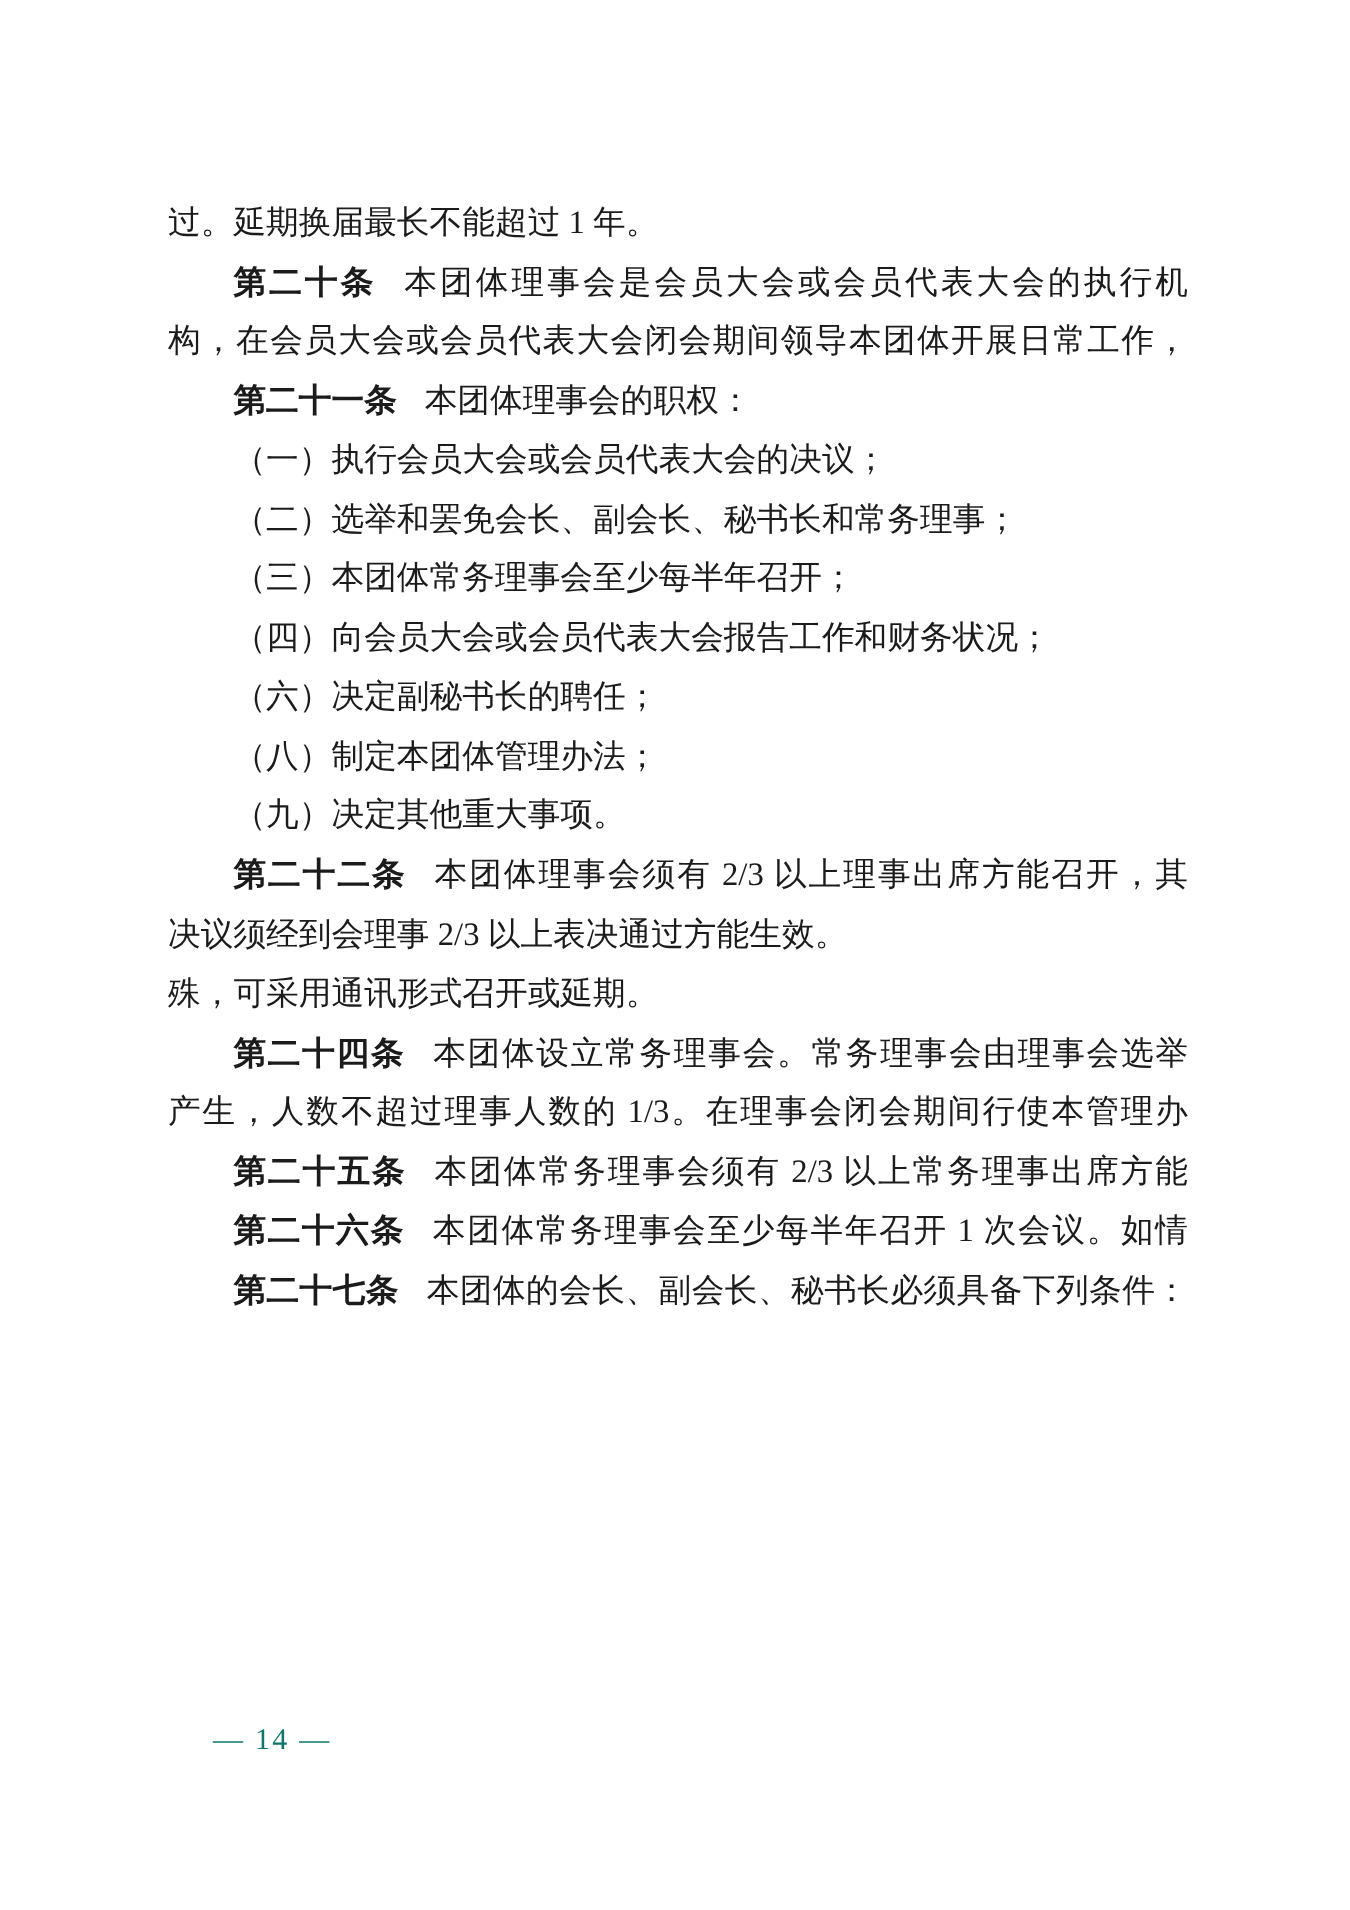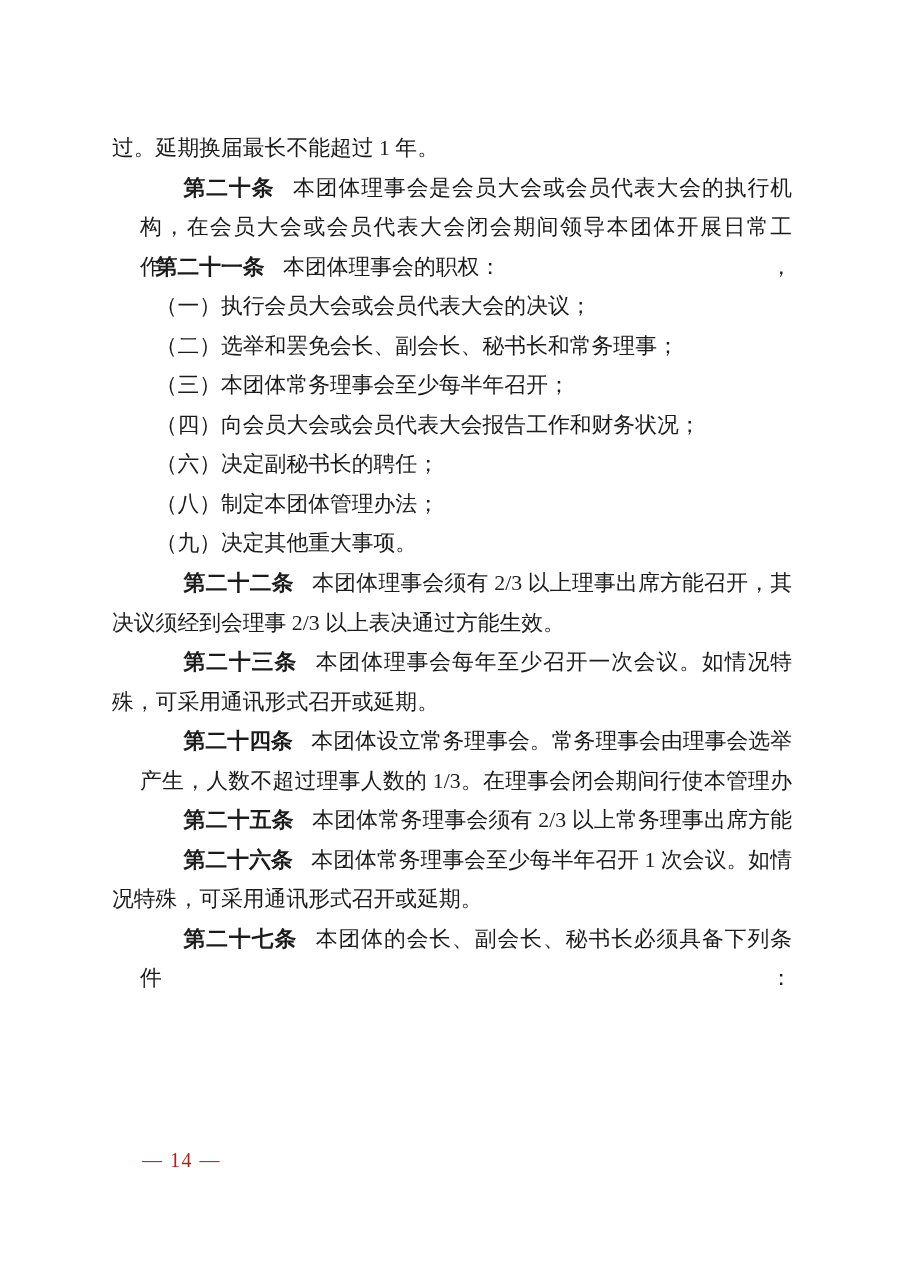--- a/index.html
+++ b/index.html
@@ -28,32 +28,31 @@
     font-size: 21.8px;
     line-height: 39.55px;
     height: 39.55px;
     white-space: normal;
     text-align: left;
   }
   .line.indent { text-indent: 2em; }
   .line.full {
     text-align: justify;
     text-align-last: justify;
-    margin-left: 28px;
   }
   .article-no { font-weight: 700; }
   .article-no + .line-text { margin-left: 0.85em; }
   .page-number {
     position: absolute;
     left: 142px;
     top: 1147px;
     font-size: 20px;
     line-height: 26px;
     letter-spacing: 1.5px;
-    color: #b91c1c;
+    color: #0f766e;
   }
 </style>
 </head>
 <body>
 
 <div class="page">
 
   <div class="text-block">
 
   <div class="line"><span class="line-text">过。延期换届最长不能超过 1 年。</span></div>
@@ -62,25 +61,23 @@
       <div class="line indent"><span class="article-no">第二十一条</span><span class="line-text">本团体理事会的职权：</span></div>
       <div class="line indent"><span class="line-text">（一）执行会员大会或会员代表大会的决议；</span></div>
       <div class="line indent"><span class="line-text">（二）选举和罢免会长、副会长、秘书长和常务理事；</span></div>
       <div class="line indent"><span class="line-text">（三）本团体常务理事会至少每半年召开；</span></div>
       <div class="line indent"><span class="line-text">（四）向会员大会或会员代表大会报告工作和财务状况；</span></div>
       <div class="line indent"><span class="line-text">（六）决定副秘书长的聘任；</span></div>
       <div class="line indent"><span class="line-text">（八）制定本团体管理办法；</span></div>
       <div class="line indent"><span class="line-text">（九）决定其他重大事项。</span></div>
       <div class="line indent full"><span class="article-no">第二十二条</span><span class="line-text">本团体理事会须有 2/3 以上理事出席方能召开，其</span></div>
       <div class="line"><span class="line-text">决议须经到会理事 2/3 以上表决通过方能生效。</span></div>
-      <div class="line indent full"><span class="article-no">第二十三条</span><span class="line-text">本团体理事会每年至少召开一次会议。如情况特</span></div>
       <div class="line"><span class="line-text">殊，可采用通讯形式召开或延期。</span></div>
       <div class="line indent full"><span class="article-no">第二十四条</span><span class="line-text">本团体设立常务理事会。常务理事会由理事会选举</span></div>
       <div class="line full"><span class="line-text">产生，人数不超过理事人数的 1/3。在理事会闭会期间行使本管理办</span></div>
       <div class="line indent full"><span class="article-no">第二十五条</span><span class="line-text">本团体常务理事会须有 2/3 以上常务理事出席方能</span></div>
       <div class="line indent full"><span class="article-no">第二十六条</span><span class="line-text">本团体常务理事会至少每半年召开 1 次会议。如情</span></div>
-      <div class="line"><span class="line-text">况特殊，可采用通讯形式召开或延期。</span></div>
       <div class="line indent full"><span class="article-no">第二十七条</span><span class="line-text">本团体的会长、副会长、秘书长必须具备下列条件：</span></div>
     </div>
 
   <div class="page-number">— 14 —</div>
 
 </div>
 
 </body></html>

